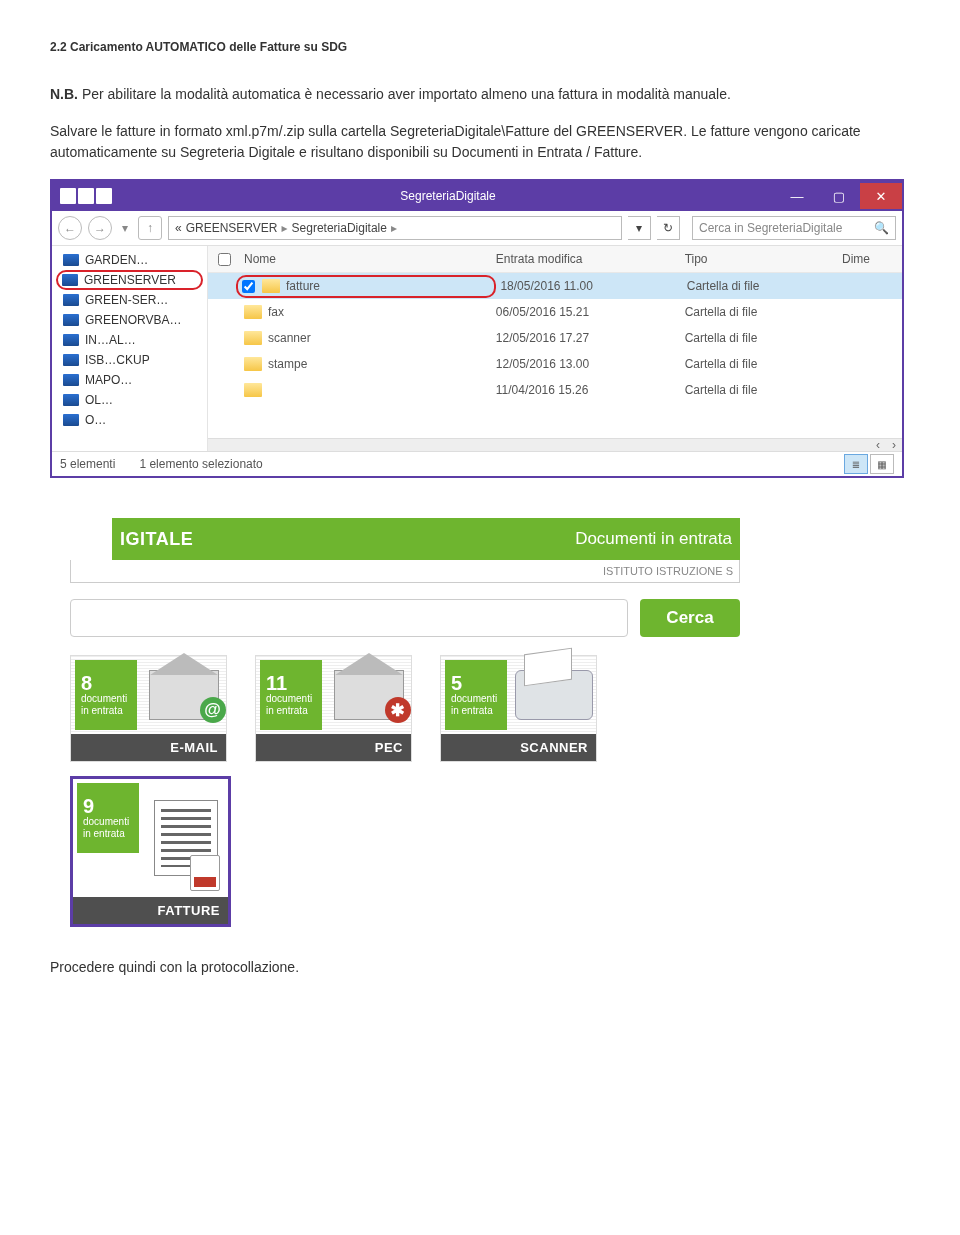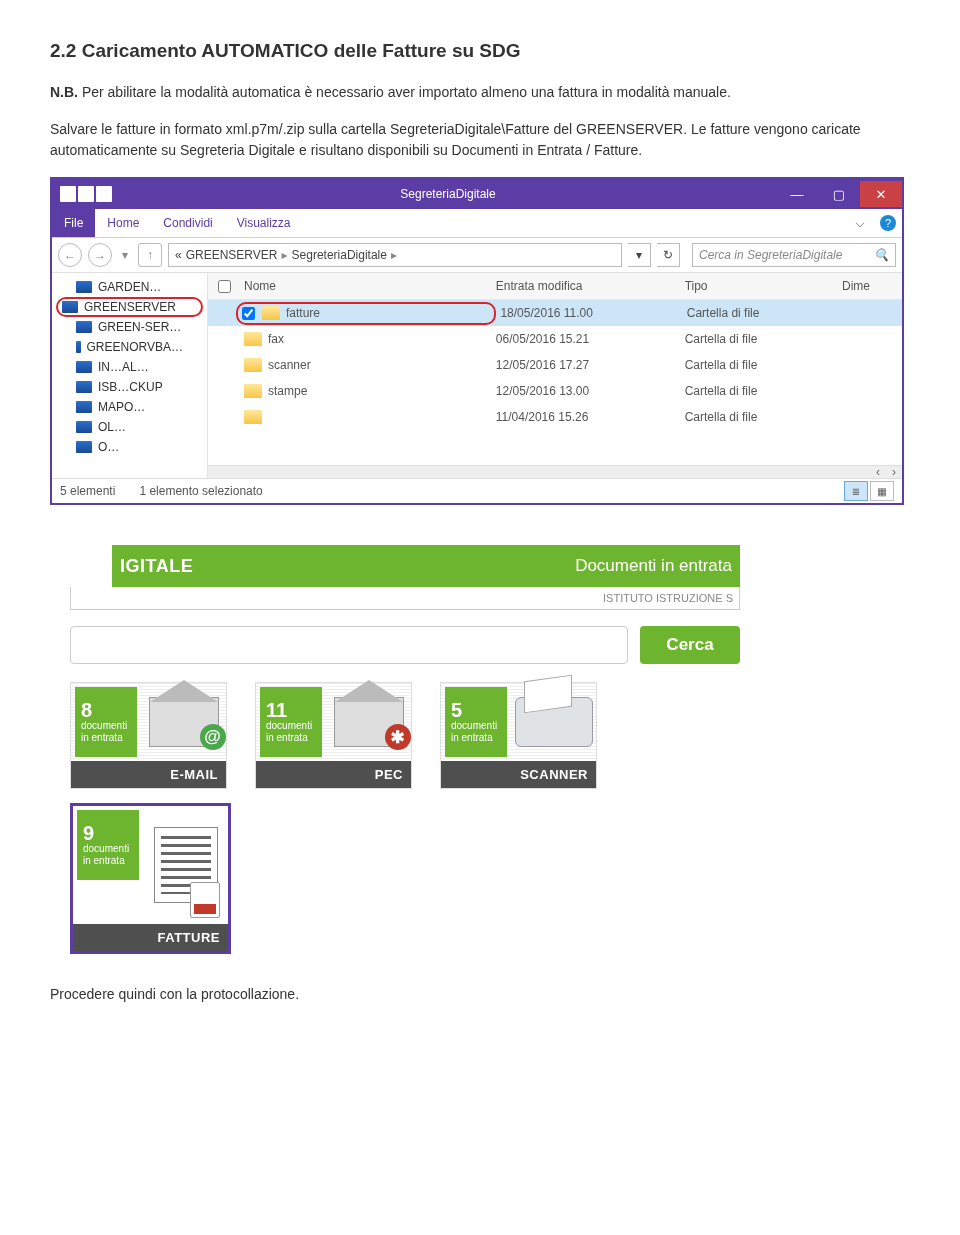--- a/index.html
+++ b/index.html
@@ -6,23 +6,23 @@
     font-family: Verdana, Geneva, sans-serif;
     font-size: 14px;
     color: #333;
     margin: 0;
     padding: 40px 50px;
     width: 960px;
     box-sizing: border-box;
     background: #fff;
   }
   h3.title {
-    font-size: 19px;
+    font-size: 12px;
     font-weight: bold;
-    margin: 0 0 20px 0;
+    margin: 0 0 30px 0;
   }
   p.para {
     margin: 0 0 16px 0;
     line-height: 1.5;
   }
   .italic { }
 
   
   .explorer-wrap {
     border: 2px solid #5c3da6;
@@ -127,39 +127,38 @@
     border-left: none;
     display: flex; align-items: center; justify-content: center;
   }
   .search-box {
     width: 190px;
     border: 1px solid #bbb;
     height: 22px;
     display: flex; align-items: center;
     padding: 0 6px;
     color: #888;
-    font-style: italic;
     margin-left: 6px;
   }
   .search-box .magnify { margin-left: auto; }
 
   .explorer-body {
     display: flex;
     height: 205px;
   }
   .explorer-sidebar {
     width: 155px;
     border-right: 1px solid #e4e4e4;
     padding: 4px 0;
     overflow: hidden;
   }
   .side-item {
     display: flex; align-items: center;
     gap: 6px;
-    padding: 3px 24px;
+    padding: 3px 11px;
     font-size: 12px;
     color: #333;
   }
   .side-item.highlight {
     border: 2px solid #d9222a;
     border-radius: 10px;
     margin: 0 4px;
     padding: 1px 4px;
   }
   .side-ico {
@@ -440,29 +439,20 @@
       <span class="mini-ico"></span>
     </div>
     <div class="titlebar-title">SegreteriaDigitale</div>
     <div class="titlebar-btns">
       <div class="titlebar-btn">—</div>
       <div class="titlebar-btn">▢</div>
       <div class="titlebar-btn titlebar-close">✕</div>
     </div>
   </div>
 
-  <div class="explorer-ribbon">
-    <div class="ribbon-file">File</div>
-    <div class="ribbon-tab">Home</div>
-    <div class="ribbon-tab">Condividi</div>
-    <div class="ribbon-tab">Visualizza</div>
-    <div class="ribbon-spacer"></div>
-    <div class="ribbon-chevron">⌵</div>
-    <div class="ribbon-help">?</div>
-  </div>
 
   <div class="explorer-address">
     <div class="nav-btn">←</div>
     <div class="nav-btn">→</div>
     <div class="nav-btn down">▾</div>
     <div class="nav-btn up">↑</div>
     <div class="address-box">
       <span>«</span>
       <span>GREENSERVER</span>
       <span class="crumb-sep">▸</span>

